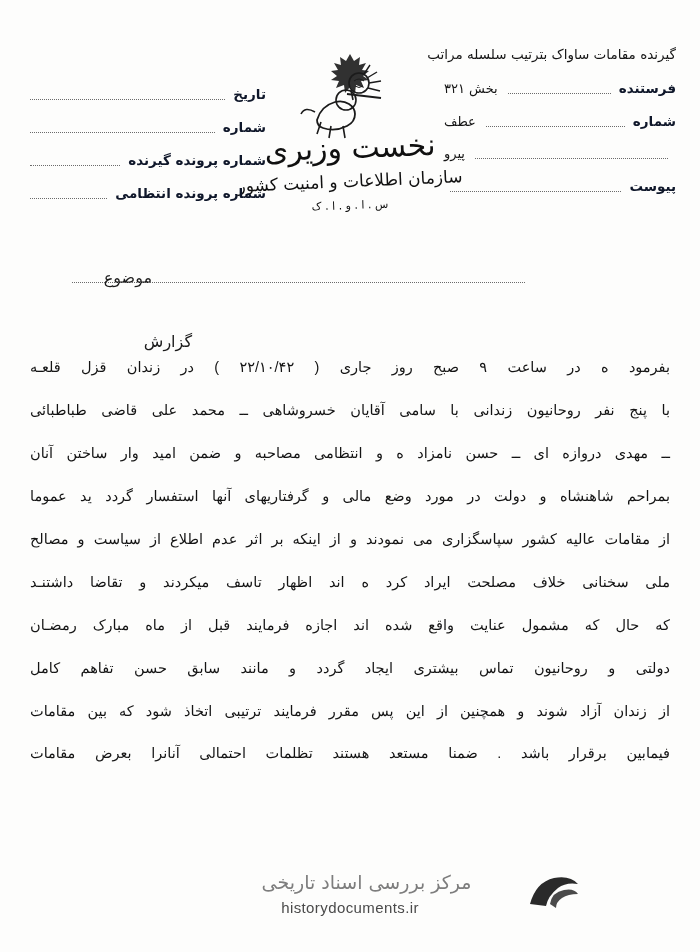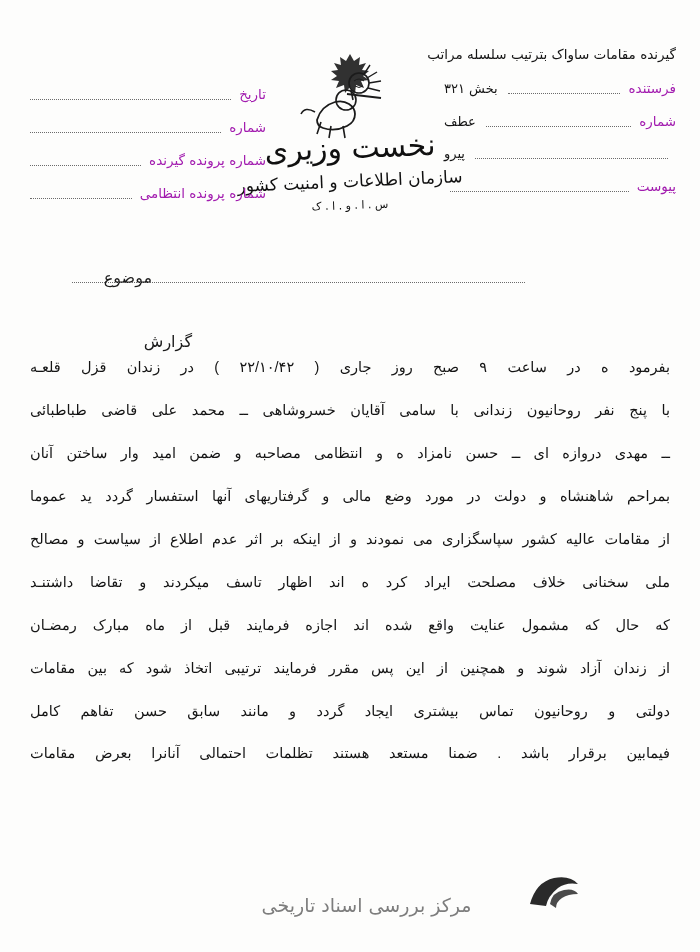--- a/index.html
+++ b/index.html
@@ -51,23 +51,24 @@
   .field-row {
     display: flex;
     align-items: flex-end;
     margin-bottom: 17px;
     font-size: 13px;
     letter-spacing: 0.5px;
   }
   .field-label {
     white-space: nowrap;
     padding-left: 8px;
-    color: #a21caf;
+    color: #0f172a;
     font-family: "DejaVu Sans", sans-serif;
     font-size: 13.5px;
+    font-weight: bold;
   }
   .field-dots {
     flex: 1;
     border-bottom: 1px dotted #6b6b6b;
     height: 11px;
     margin-bottom: 2px;
   }
   .field-value {
     white-space: nowrap;
     padding-right: 6px;
@@ -306,29 +307,30 @@
   <div class="report-label">گزارش</div>
 
   <div class="body">
     <div class="line">بفرمود ه در ساعت ۹ صبح روز جاری ( ۲۲/۱۰/۴۲ ) در زندان قزل قلعـه</div>
     <div class="line">با پنج  نفر روحانیون زندانی با سامی آقایان خسروشاهی ــ محمد علی قاضی طباطبائی</div>
     <div class="line">ــ مهدی دروازه ای ــ حسن نامزاد ه و انتظامی مصاحبه و ضمن امید وار ساختن آنان</div>
     <div class="line">بمراحم شاهنشاه و دولت در مورد وضع مالی و گرفتاریهای آنها استفسار گردد ید عموما</div>
     <div class="line">از مقامات عالیه کشور سپاسگزاری می نمودند و از اینکه بر اثر عدم اطلاع  از سیاست و مصالح</div>
     <div class="line">ملی سخنانی خلاف مصلحت ایراد کرد ه اند اظهار تاسف میکردند و تقاضا داشتنـد</div>
     <div class="line">که حال که مشمول عنایت واقع شده اند اجازه فرمایند قبل از ماه مبارک رمضـان</div>
+    <div class="line">دولتی و روحانیون تماس بیشتری ایجاد گردد و مانند سابق حسن تفاهم کامل</div>
     <div class="line">از زندان آزاد شوند و همچنین از این پس مقرر فرمایند ترتیبی اتخاذ شود که بین مقامات</div>
-    <div class="line">دولتی و روحانیون تماس بیشتری ایجاد گردد و مانند سابق حسن تفاهم کامل</div>
     <div class="line">فیمابین برقرار باشد . ضمنا مستعد هستند تظلمات احتمالی آنانرا بعرض مقامات</div>
   </div>
 
   <div class="wm-mark">
     <svg width="52" height="36" viewBox="0 0 52 36">
       <path d="M2 30 q6 -22 24 -26 q16 -3 24 6 q-12 -2 -20 4 q-10 8 -12 18z" fill="#2a2a2a"></path>
       <path d="M22 30 q2 -12 14 -14 q10 -2 14 4 q-10 0 -16 4 q-6 4 -6 10z" fill="#4a4a4a"></path>
     </svg>
   </div>
 
   <div class="watermark">
     <div class="wm-fa">مرکز بررسی اسناد تاریخی</div>
+    <div class="wm-en">historydocuments.ir</div>
   </div>
 
 </div>
 
 </body></html>

